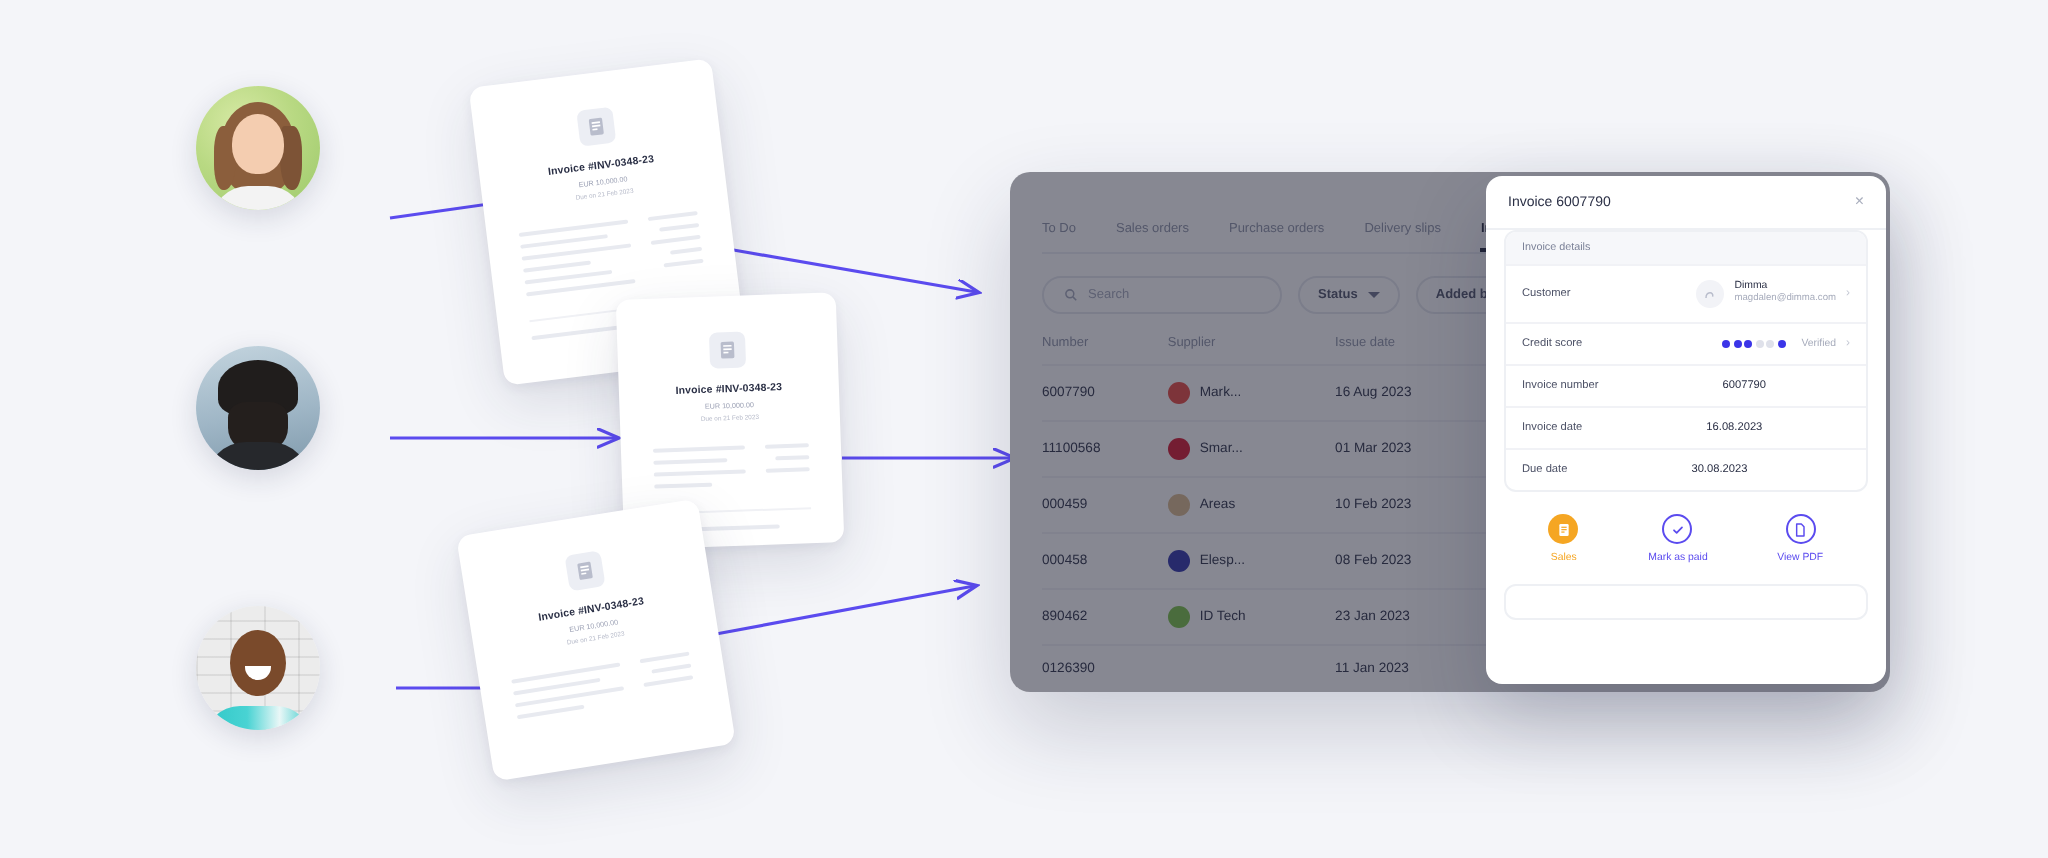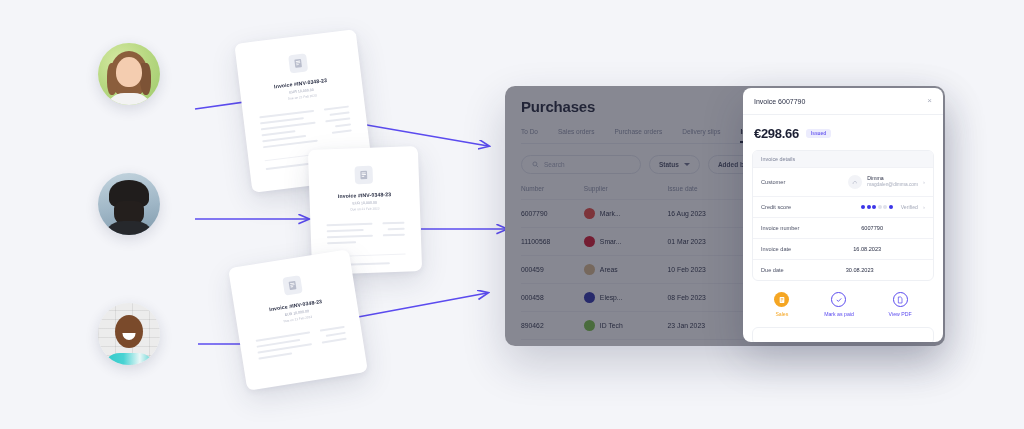--- a/index.html
+++ b/index.html
@@ -328,24 +328,20 @@
       <div class="p-col right">
         <div class="line"></div>
           <div class="line m"></div>
           <div class="line"></div>
       </div>
     </div>
   </div>
 
   <div class="app">
     <div class="app-inner">
-      <div class="app-head">
-        <div class="app-title">Purchases</div>
-        <div class="drag-hint">Drag file over the page to</div>
-      </div>
 
       <div class="tabs">
         <div class="tab">To Do</div>
         <div class="tab">Sales orders</div>
         <div class="tab">Purchase orders</div>
         <div class="tab">Delivery slips</div>
         <div class="tab active">Invoices</div>
       </div>
 
       <div class="filters">
@@ -453,24 +449,20 @@
     </div>
     <div class="app-dim"></div>
   </div>
 
   <div class="drawer">
     <div class="dr-head">
       <div class="t">Invoice 6007790</div>
       <div class="dr-x">×</div>
     </div>
 
-    <div class="dr-amt-row">
-      <div class="dr-amt">€298.66</div>
-      <div class="badge-issued">Issued</div>
-    </div>
 
     <div class="dr-card">
       <div class="dr-card-h">Invoice details</div>
 
       <div class="dr-row">
         <div class="dr-label">Customer</div>
         <div class="dr-val-wrap">
           <div class="cust">
             <div class="cust-logo">
               <svg width="8" height="8" viewBox="0 0 12 12">

